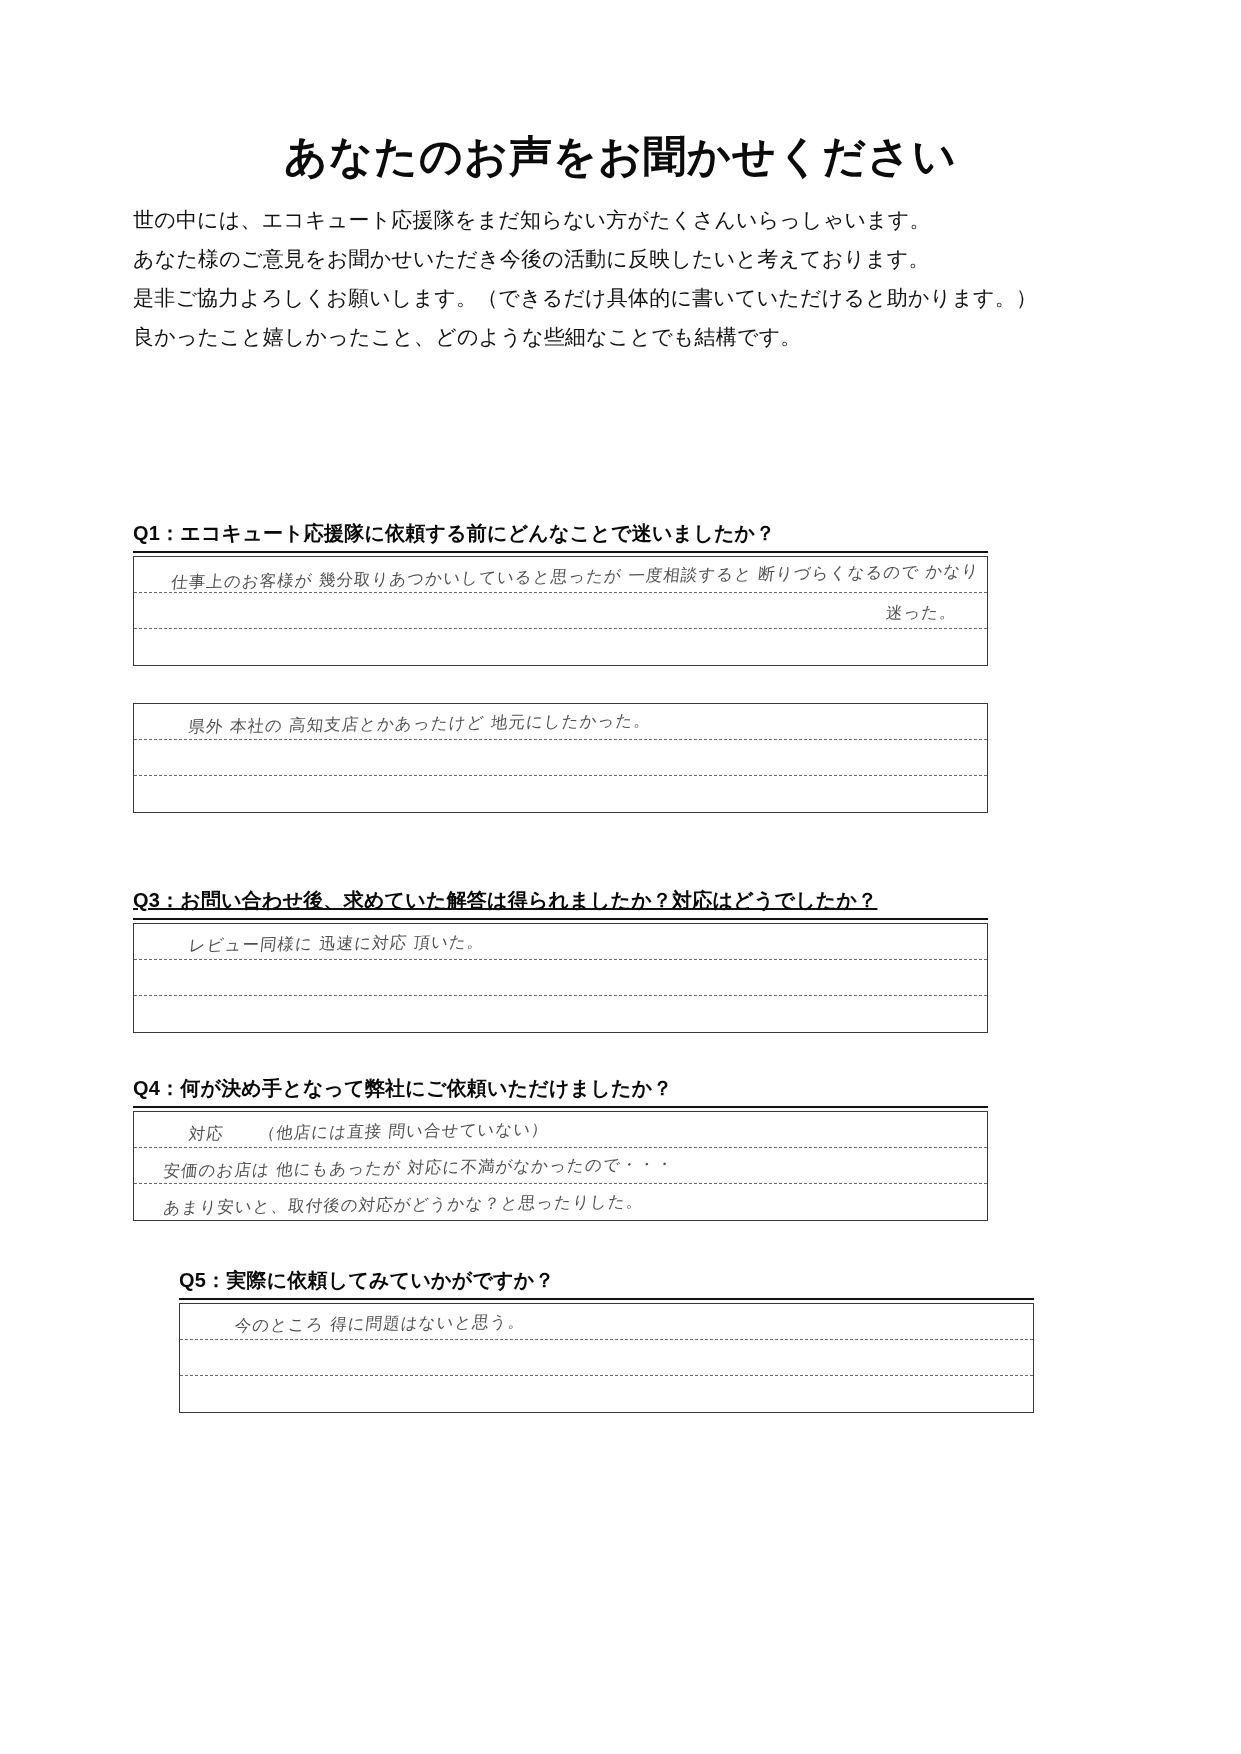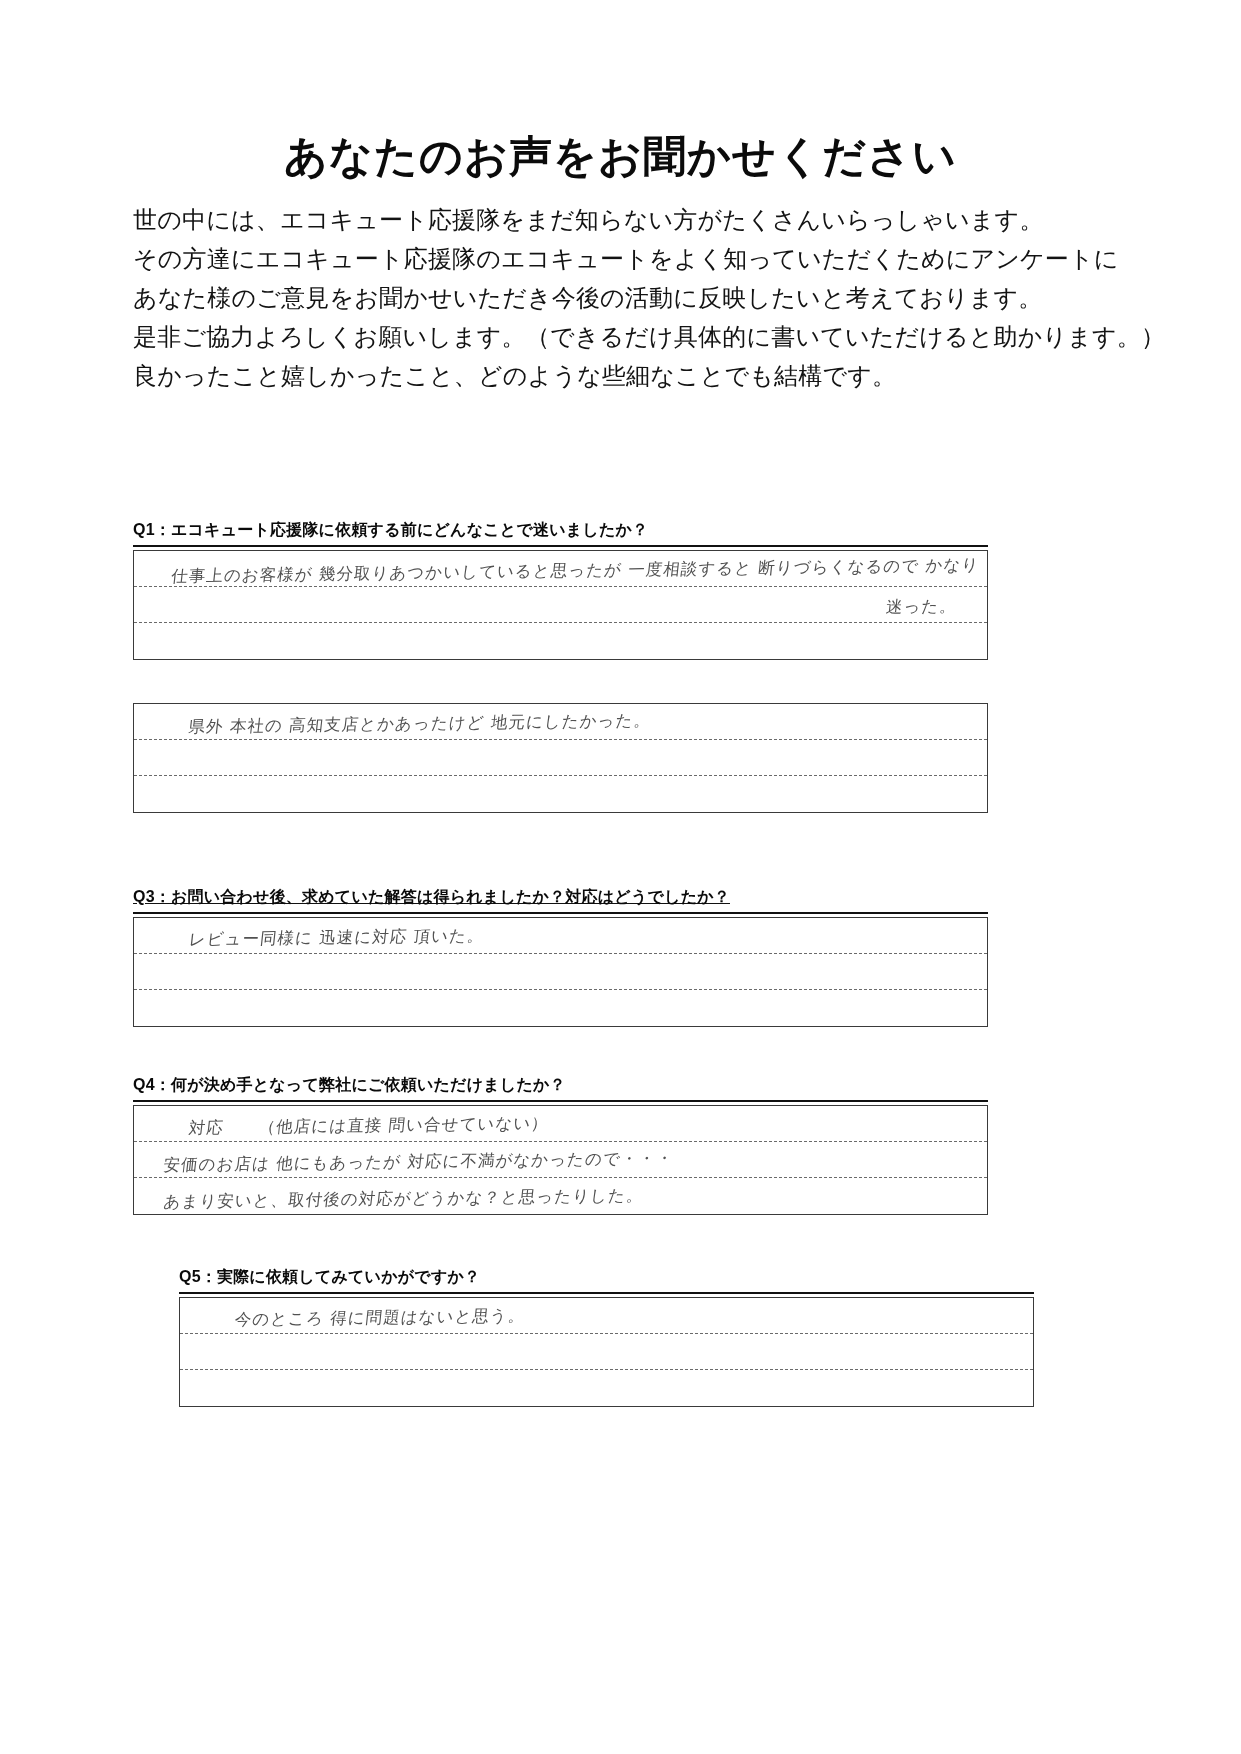--- a/index.html
+++ b/index.html
@@ -40,35 +40,35 @@
   }
 
   
   .intro {
     position: absolute;
     left: 133px;
     top: 200px;
     width: 970px;
   }
   .intro-line {
-    font-size: 24px;
+    font-size: 21px;
     line-height: 39px;
     color: #131313;
     letter-spacing: 0.2px;
     white-space: nowrap;
   }
 
   
   .qsection {
     position: absolute;
     left: 133px;
     width: 855px;
   }
   .q-heading {
-    font-size: 16px;
+    font-size: 20px;
     font-weight: bold;
     color: #0a0a0a;
     letter-spacing: 0.2px;
     padding-bottom: 4px;
     border-bottom: 2px solid #111111;
     white-space: nowrap;
   }
 
   .answer-box {
     margin-top: 3px;
@@ -113,21 +113,20 @@
 </style>
 </head>
 <body>
 
 <div class="page">
 
   <h1 class="doc-title">あなたのお声をお聞かせください</h1>
 
   <div class="intro">
     <div class="intro-line">世の中には、エコキュート応援隊をまだ知らない方がたくさんいらっしゃいます。</div>
-    <div class="intro-line">その方達にエコキュート応援隊のエコキュートをよく知っていただくためにアンケートに</div>
     <div class="intro-line">あなた様のご意見をお聞かせいただき今後の活動に反映したいと考えております。</div>
     <div class="intro-line">是非ご協力よろしくお願いします。（できるだけ具体的に書いていただけると助かります。）</div>
     <div class="intro-line">良かったこと嬉しかったこと、どのような些細なことでも結構です。</div>
   </div>
 
   <section class="qsection" id="section-q1">
     <div class="q-heading">Q1：エコキュート応援隊に依頼する前にどんなことで迷いましたか？</div>
     <div class="answer-box">
       <div class="answer-line">
         <span class="hand indent1">仕事上のお客様が 幾分取りあつかいしていると思ったが 一度相談すると 断りづらくなるので かなり</span>

